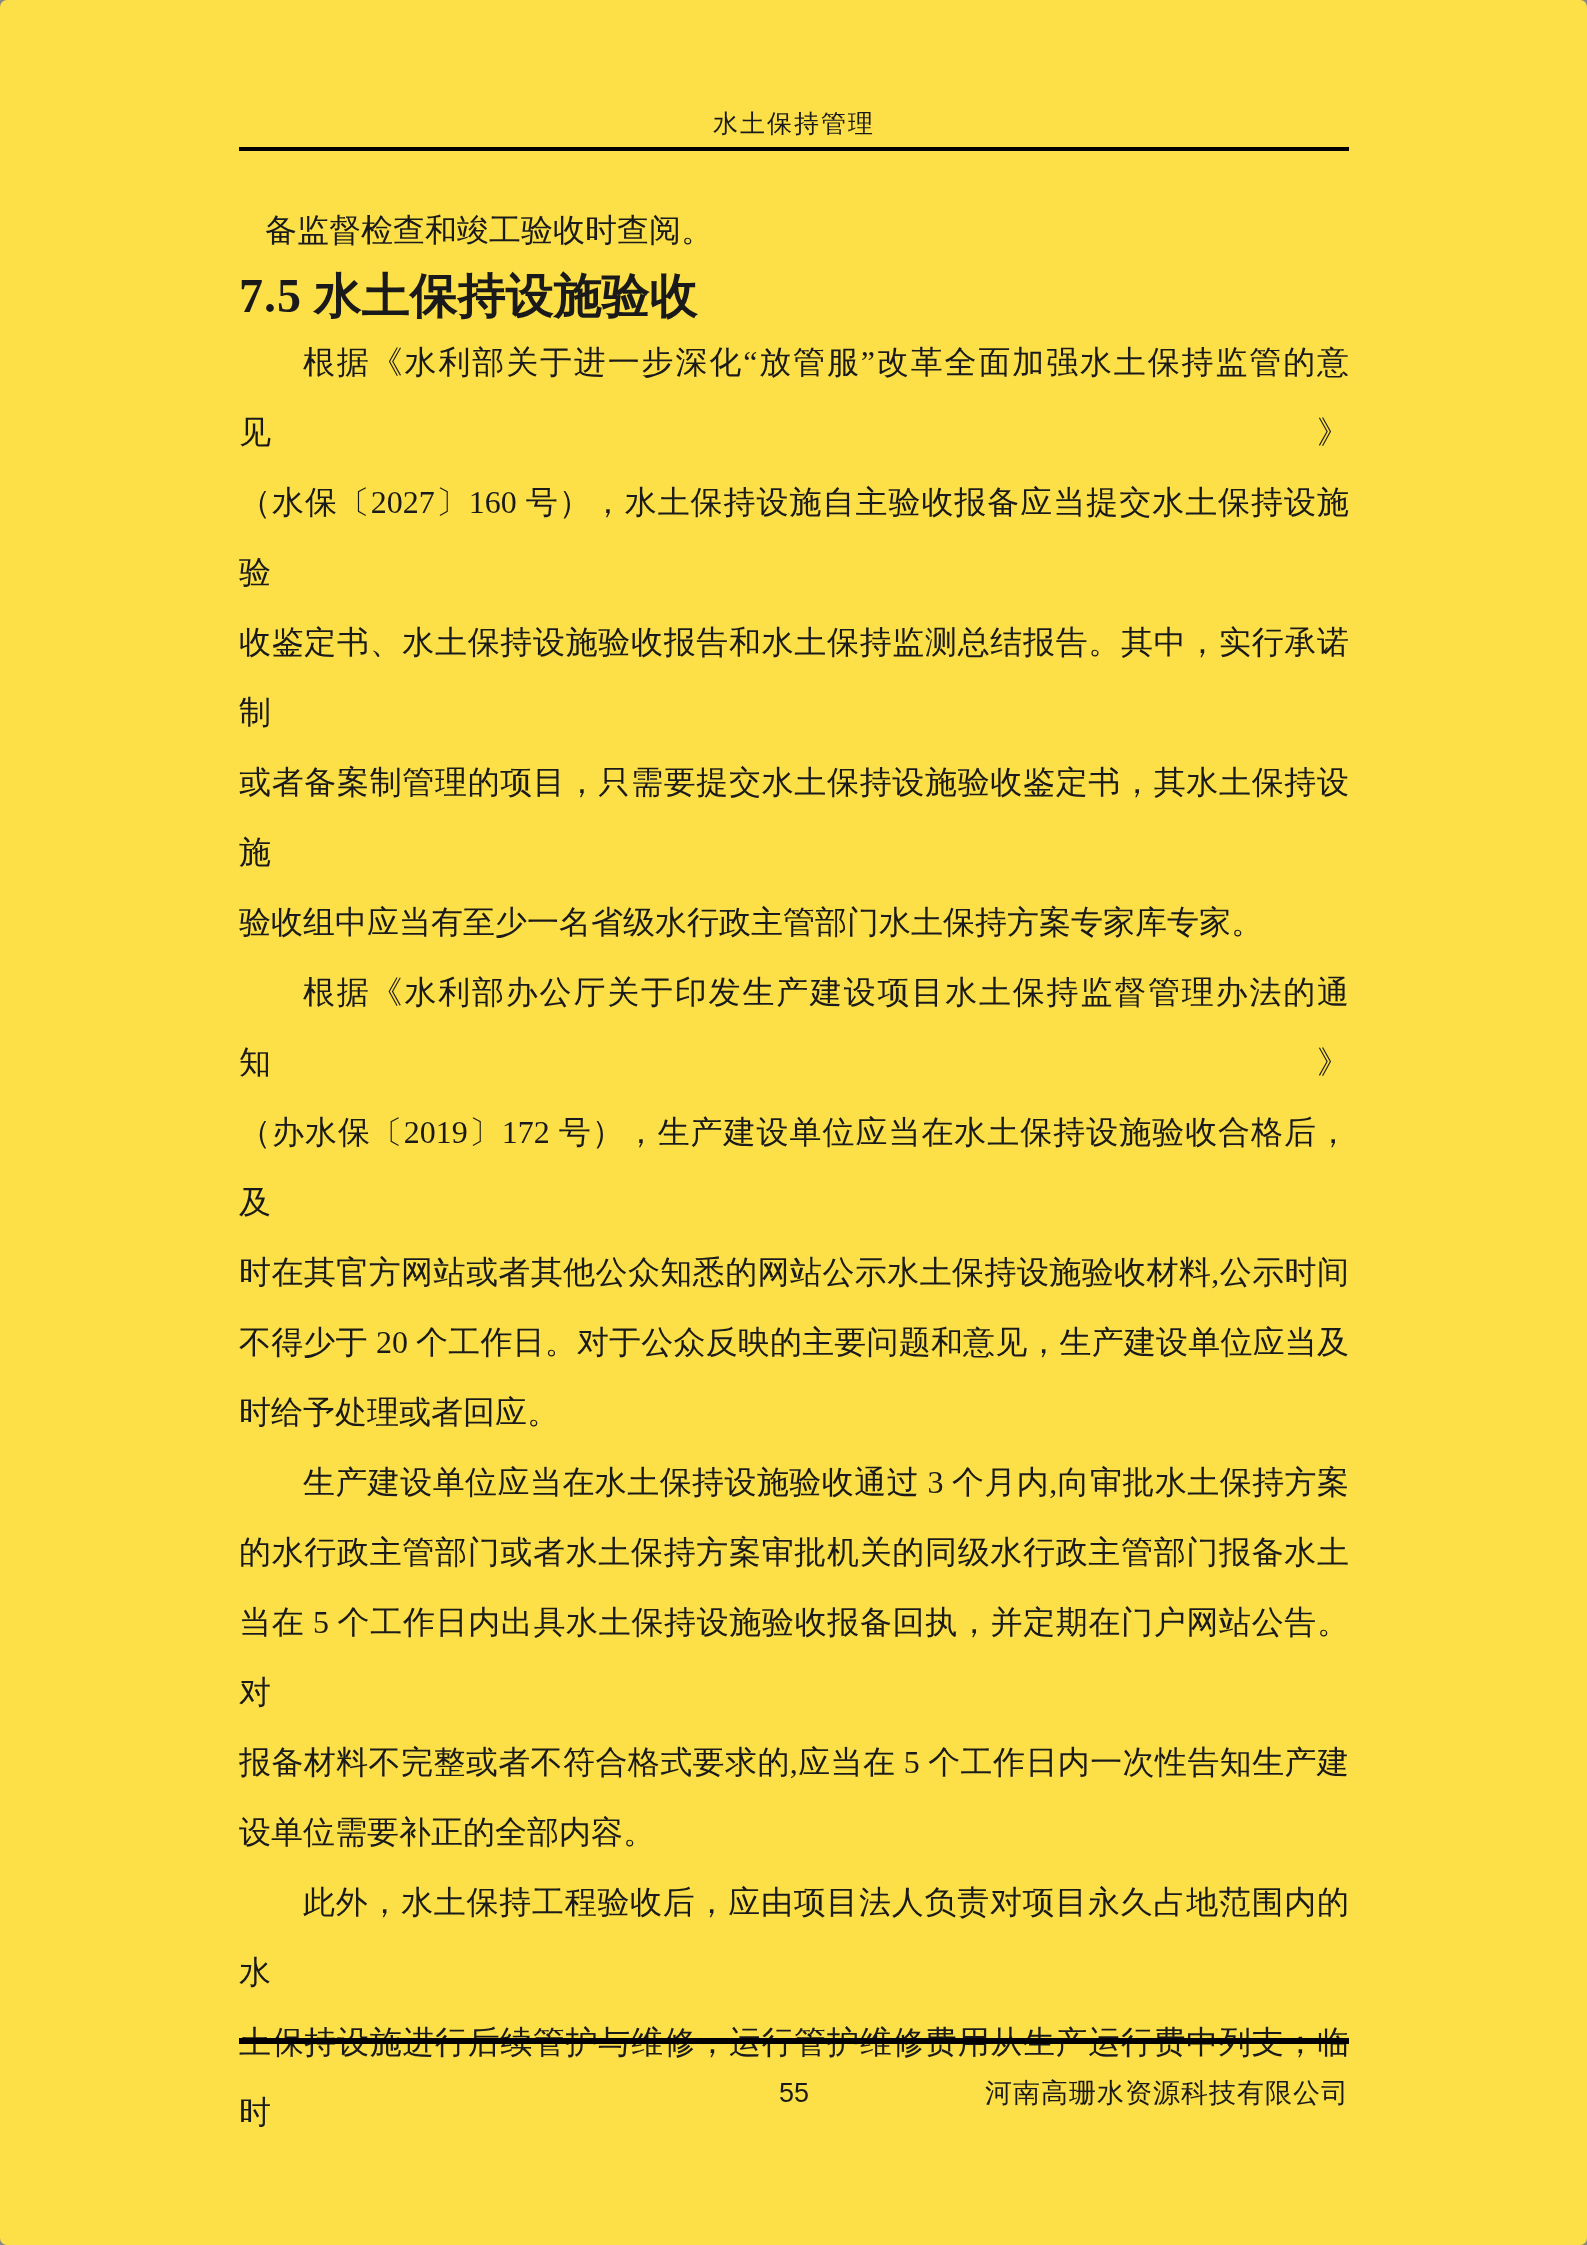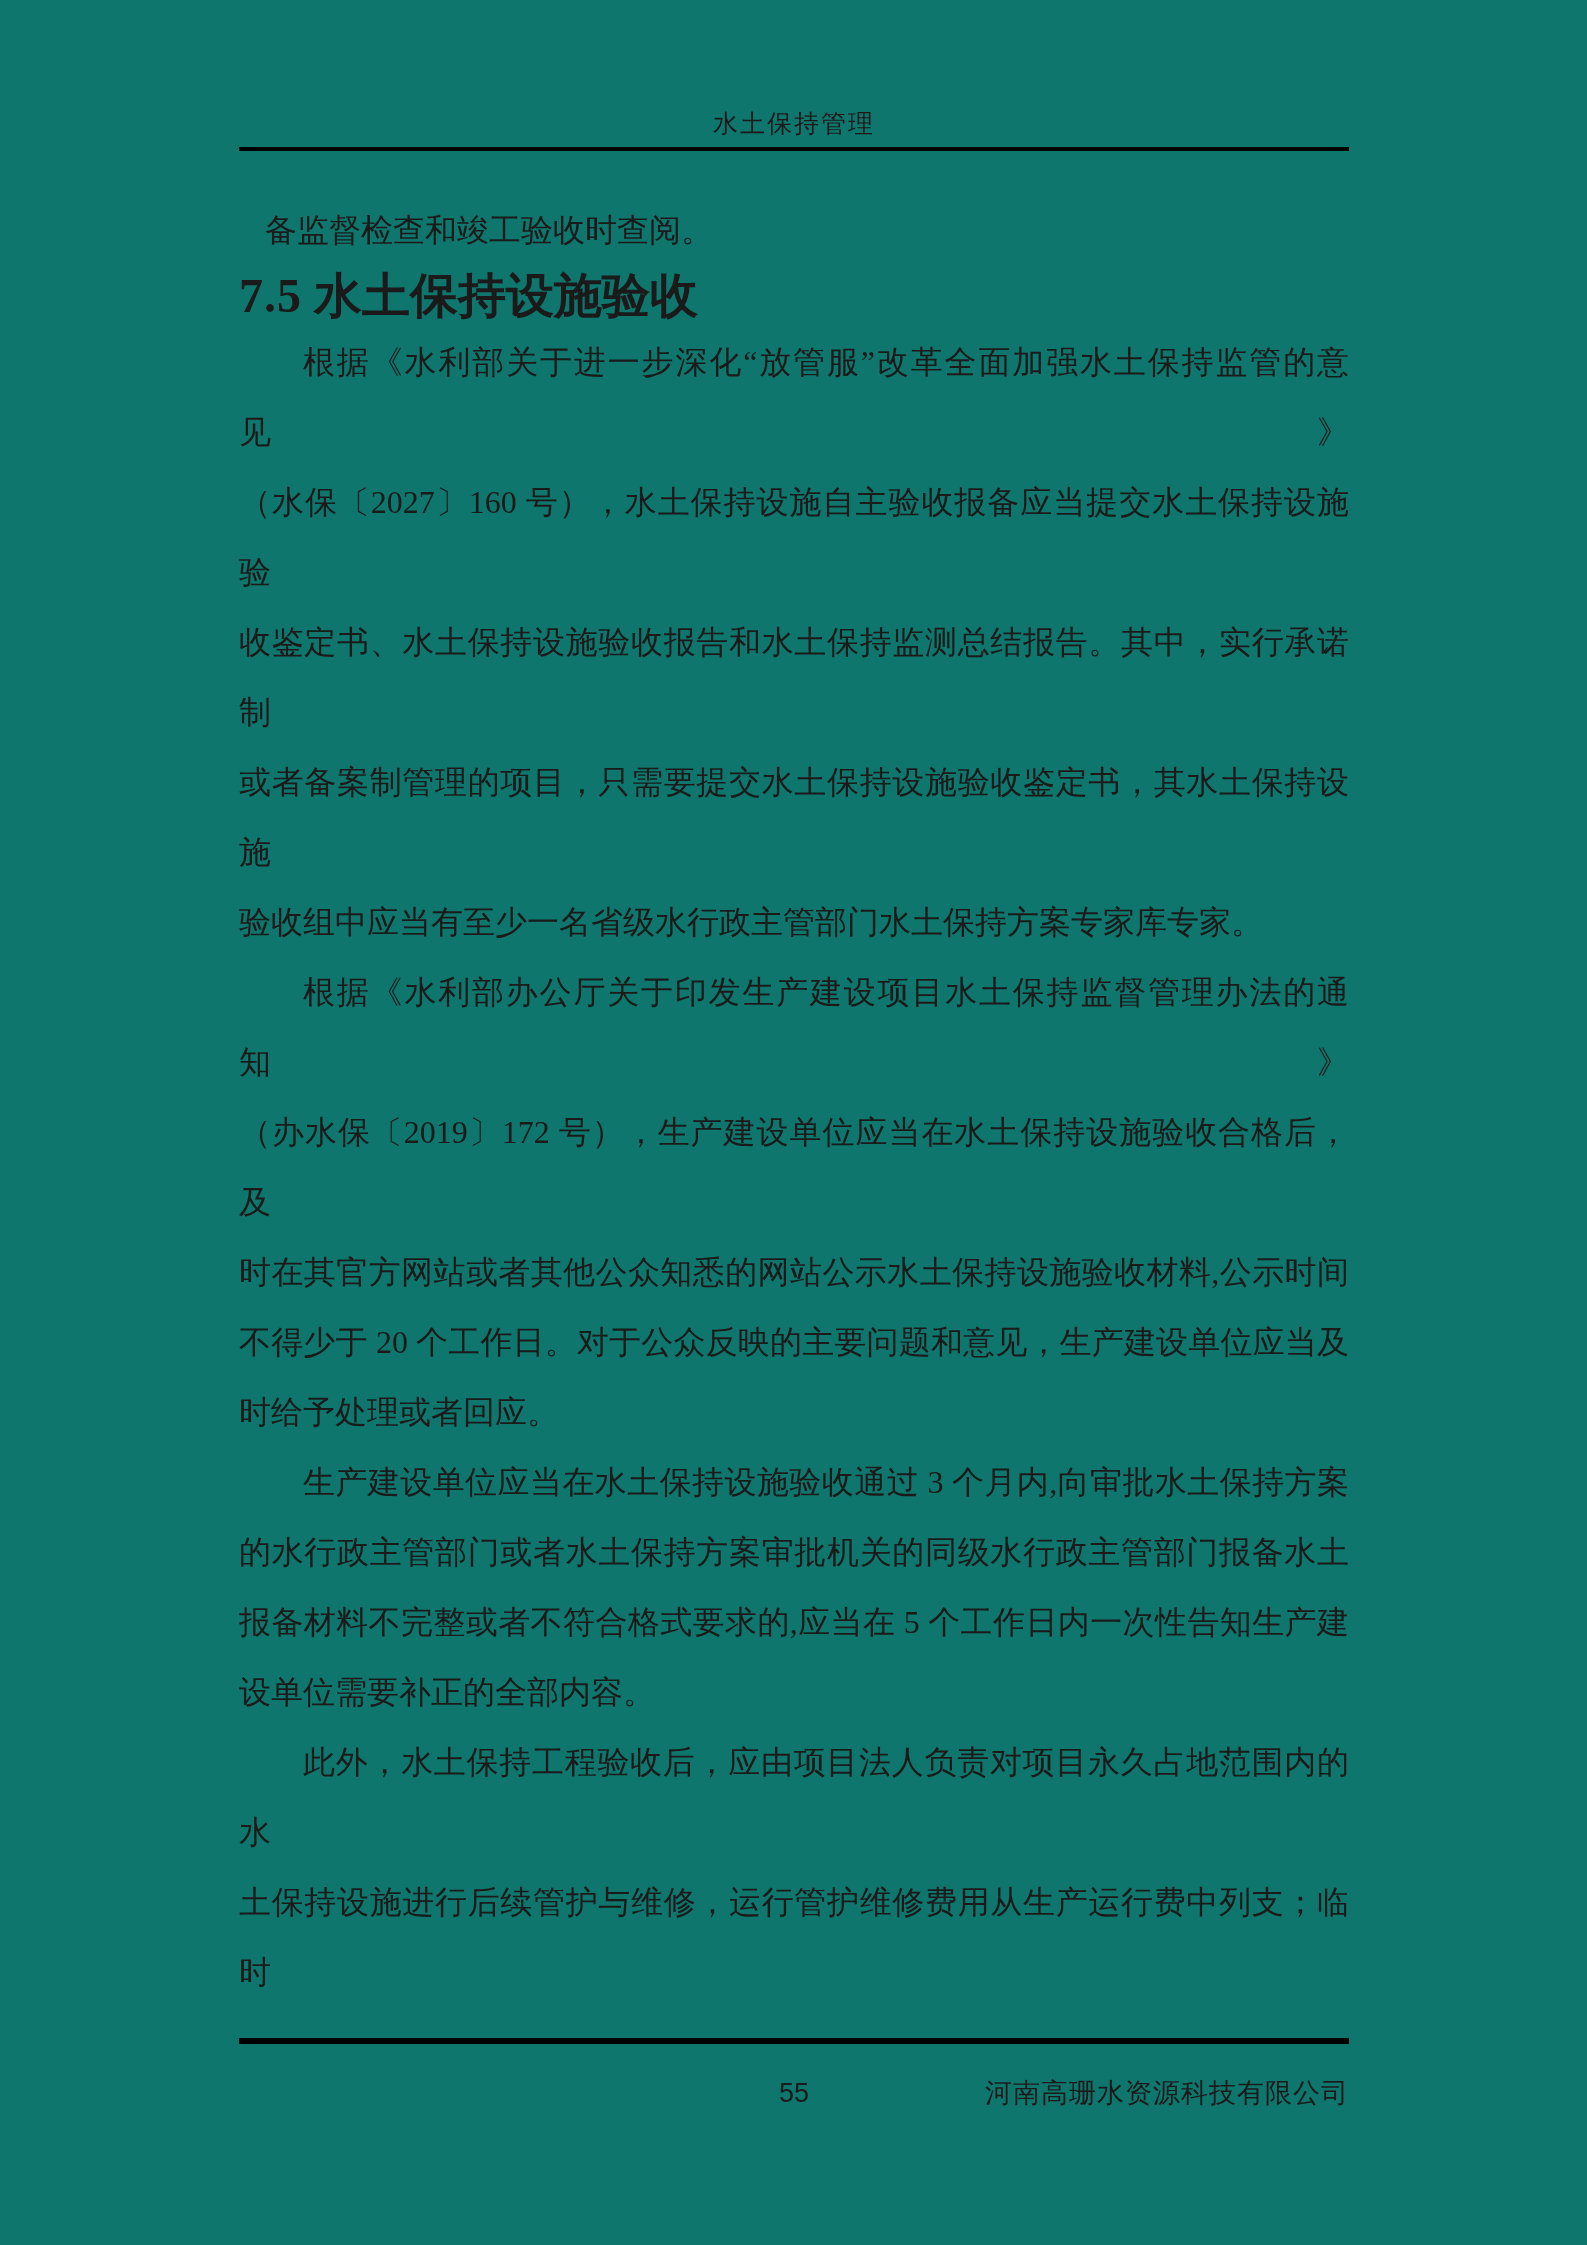--- a/index.html
+++ b/index.html
@@ -1,23 +1,24 @@
 <!DOCTYPE html>
 <html><head>
 <meta charset="utf-8">
 <style>
   html, body { margin: 0; padding: 0; background: #888; }
   .page {
     position: relative;
     width: 1587px;
     height: 2245px;
-    background: #0f766e;
+    background: #fde047;
     font-family: "Liberation Serif", "DejaVu Serif", serif;
     color: #1a1a1a;
     overflow: hidden;
+    border-radius: 7px;
   }
   .content-col {
     position: absolute;
     left: 239px;
     width: 1110px;
   }
   .header-title {
     top: 106px;
     text-align: center;
     font-size: 25px;
@@ -118,20 +119,21 @@
       <div class="body-line justify">不得少于 20 个工作日。对于公众反映的主要问题和意见，生产建设单位应当及</div>
       <div class="body-line">时给予处理或者回应。</div>
     </div>
 
     <div>
       <div class="body-line justify indent">生产建设单位应当在水土保持设施验收通过 3 个月内,向审批水土保持方案</div>
       <div class="body-line justify">的水行政主管部门或者水土保持方案审批机关的同级水行政主管部门报备水土</div>
     </div>
 
     <div>
+      <div class="body-line justify">当在 5 个工作日内出具水土保持设施验收报备回执，并定期在门户网站公告。对</div>
       <div class="body-line justify">报备材料不完整或者不符合格式要求的,应当在 5 个工作日内一次性告知生产建</div>
       <div class="body-line">设单位需要补正的全部内容。</div>
     </div>
 
     <div>
       <div class="body-line justify indent">此外，水土保持工程验收后，应由项目法人负责对项目永久占地范围内的水</div>
       <div class="body-line justify">土保持设施进行后续管护与维修，运行管护维修费用从生产运行费中列支；临时</div>
 
     </div>
 

